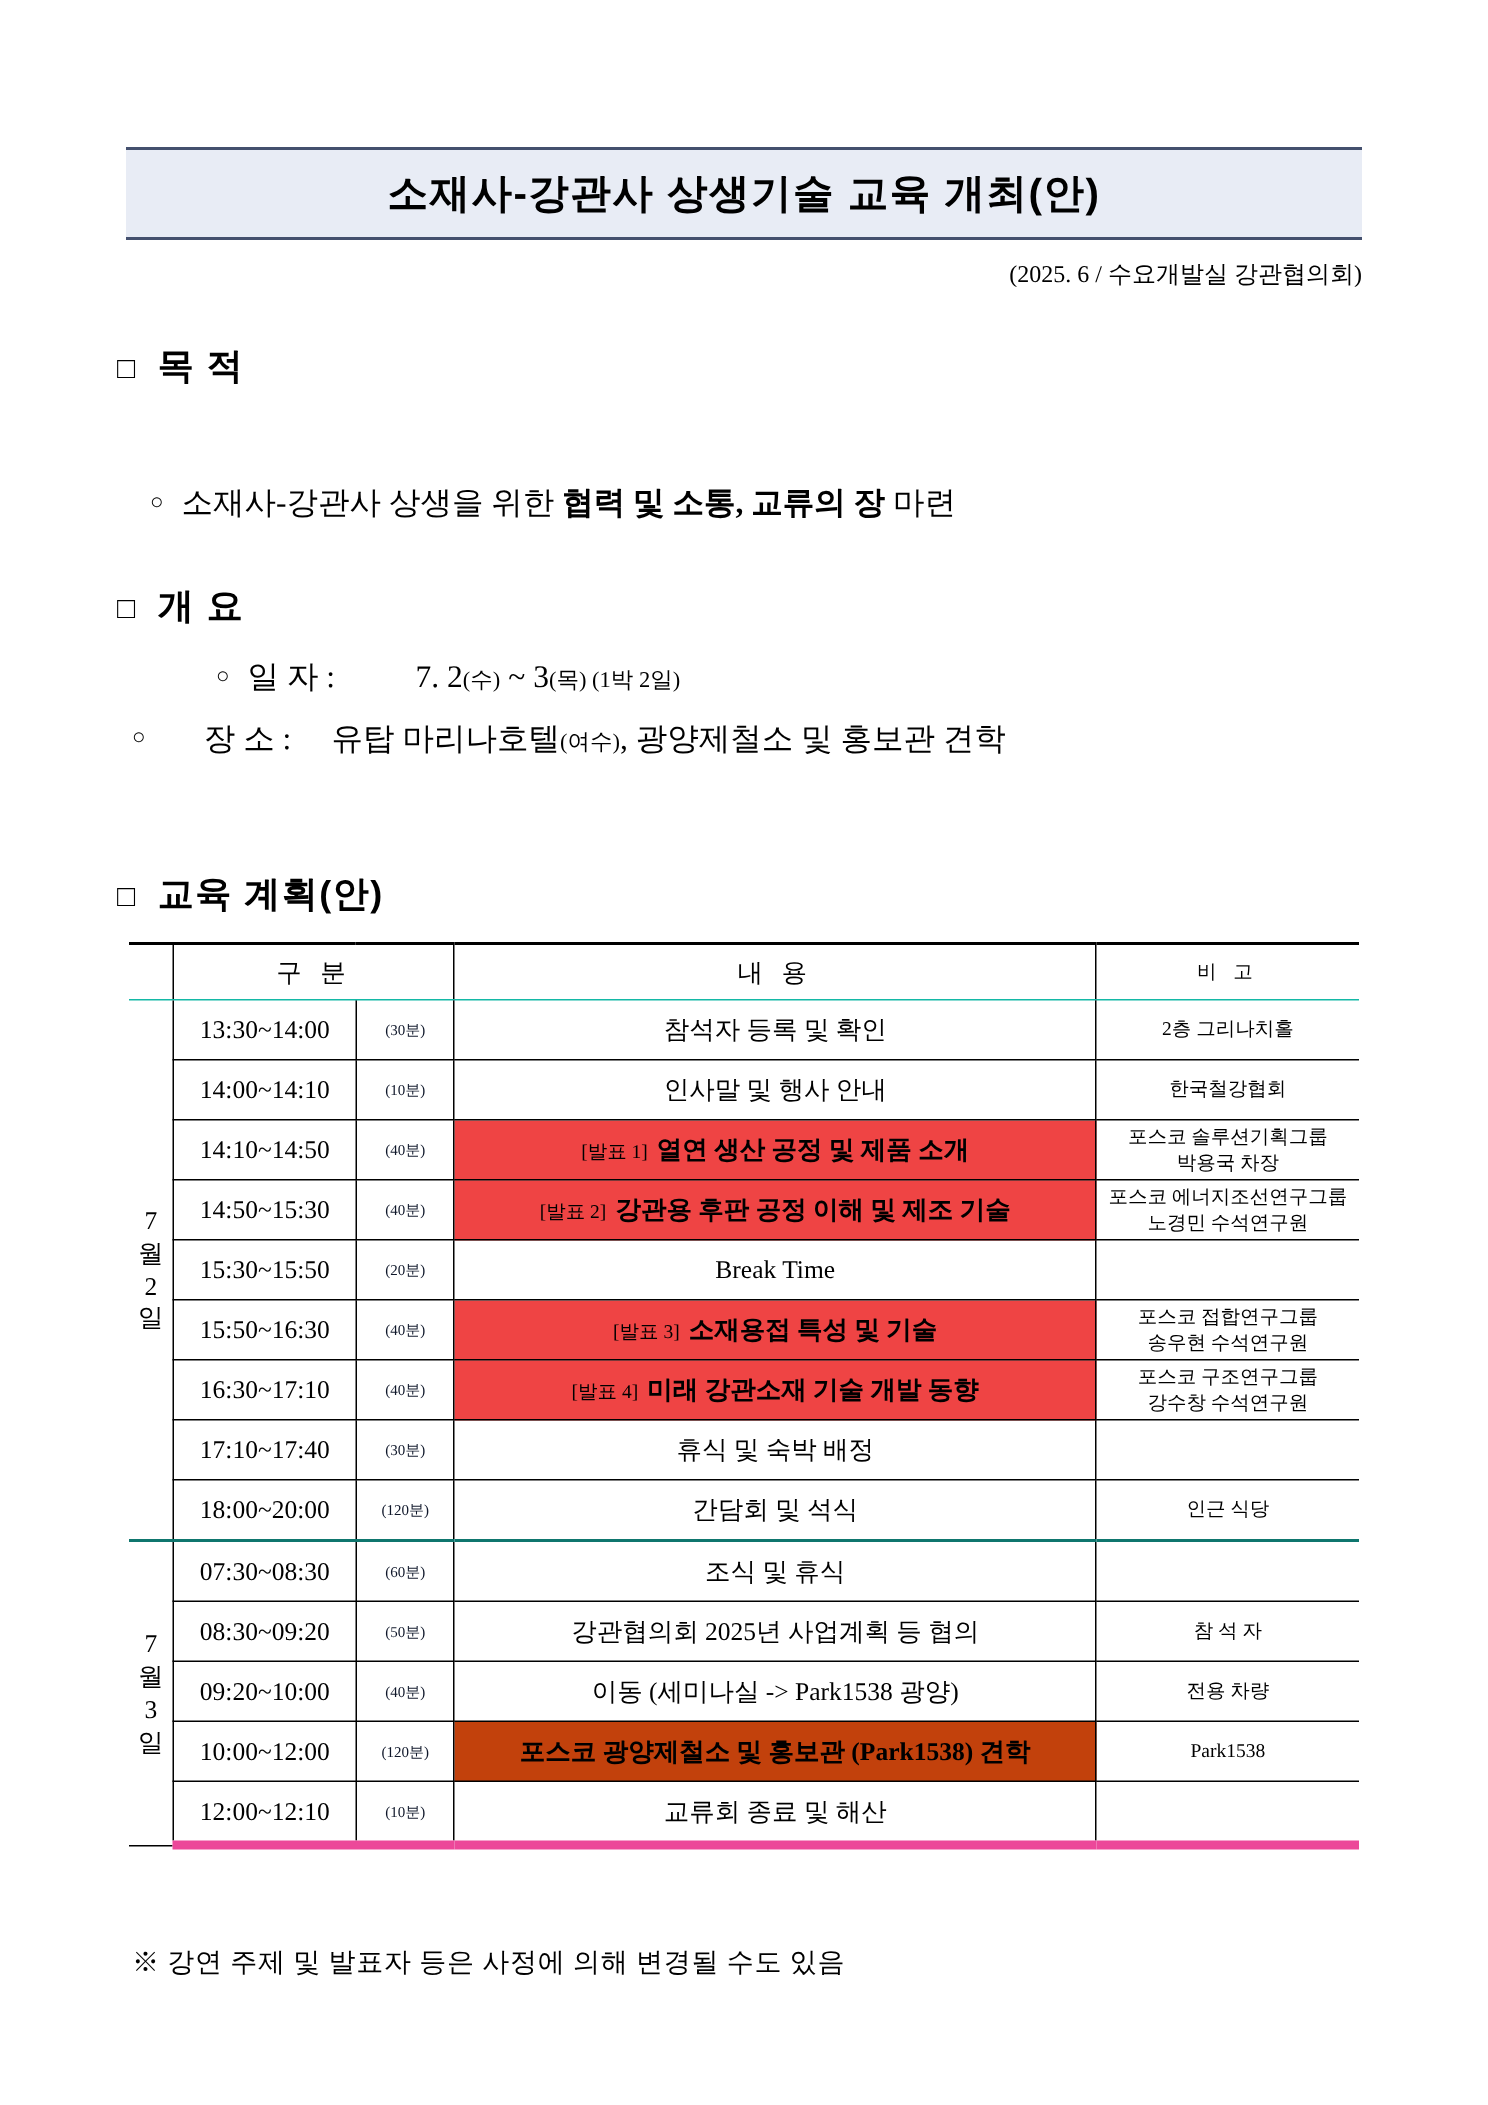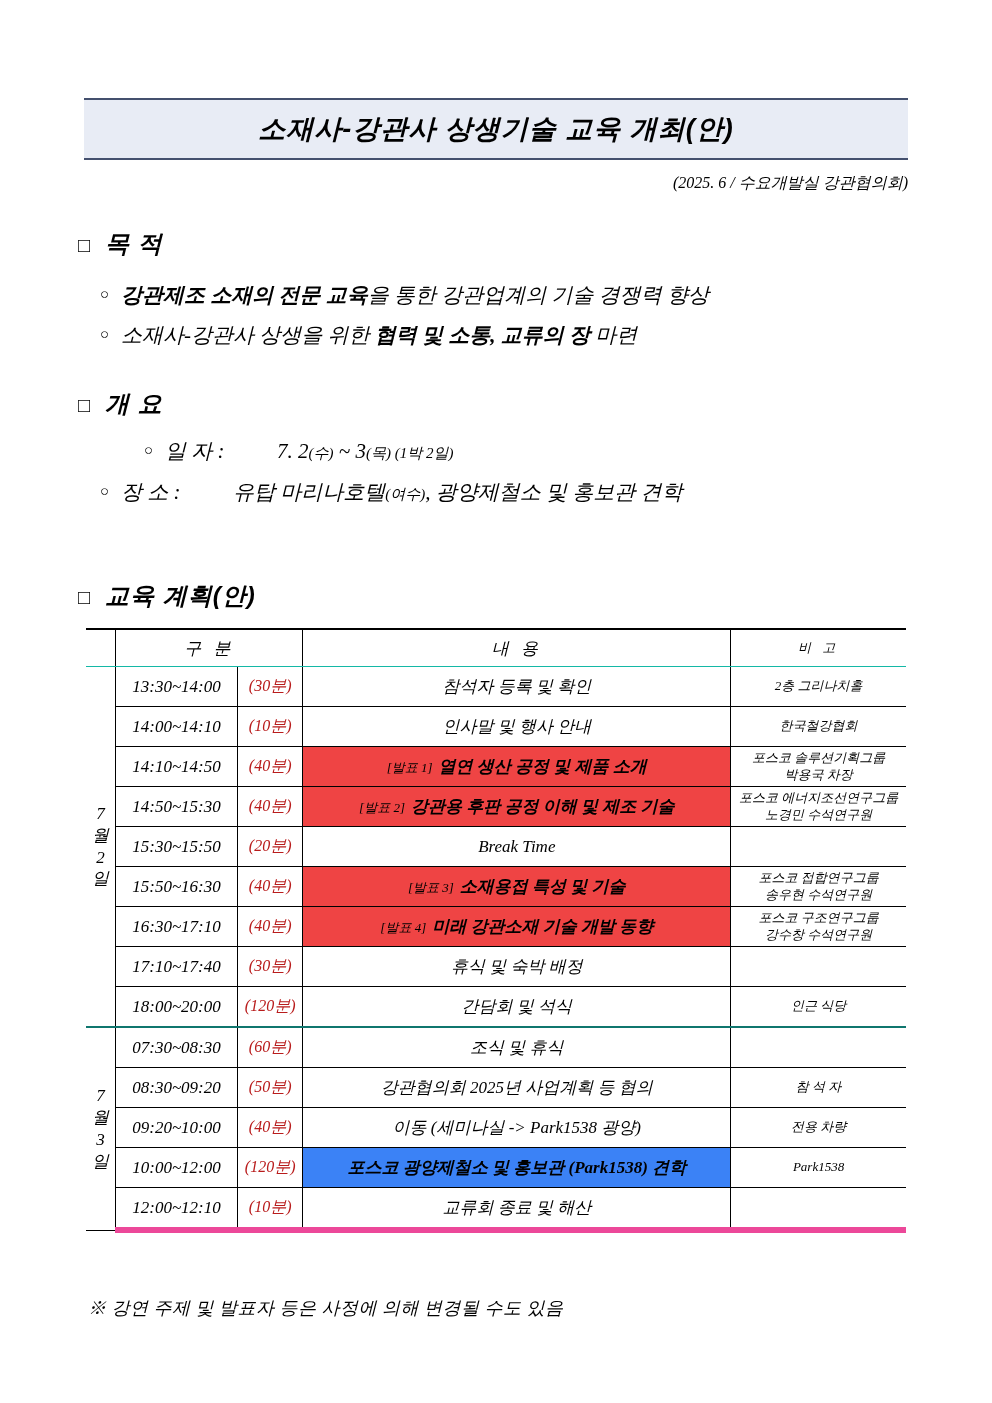--- a/index.html
+++ b/index.html
@@ -14,21 +14,20 @@
     color: #000000;
     position: relative;
     overflow: hidden;
   }
   .page {
     position: absolute;
     left: 0; top: 0;
     width: 992px;
     height: 1152px;
     padding: 0;
-    font-style: italic;
   }
 
   
   .title-box {
     position: absolute;
     left: 84px;
     top: 98px;
     width: 824px;
     height: 58px;
     background: #e8ecf5;
@@ -76,21 +75,21 @@
     font-family: "Liberation Serif", serif;
   }
   .bullet-line .ring {
     font-size: 15px;
     margin-right: 12px;
     vertical-align: 3px;
   }
   .b1 { left: 100px; top: 281px; }
   .b2 { left: 100px; top: 321px; }
   .b3 { left: 100px; top: 437px; margin-left: 44px; }
-  .b4 { left: 100px; top: 478px; }
+  .b4 { left: 88px; top: 478px; text-align: center; }
   .b5 { left: 100px; top: 518px; }
 
   .bold { font-weight: bold; }
   .small { font-size: 15px; }
   .lbl-w { display: inline-block; width: 112px; }
 
   
   .tbl-wrap {
     position: absolute;
     left: 86px;
@@ -114,21 +113,21 @@
   thead th {
     height: 36px;
     font-size: 17px;
     letter-spacing: 4px;
     border-top: 2px solid #000;
     border-bottom: 1px solid #14b8a6;
   }
   thead th.no-side { border-left: none; border-right: none; }
   .col-day { width: 28px; }
   .col-time { width: 116px; }
-  .col-dur { width: 62px; font-size: 16px; color: #b91c1c; }
+  .col-dur { width: 62px; font-size: 10px; color: #0f172a; }
   .col-content { width: 390px; }
   .col-note { width: 168px; font-size: 13px; line-height: 1.25; }
 
   td.day {
     font-size: 17px;
     line-height: 1.28;
     border-left: none;
   }
   thead th:first-child { border-left: none; }
   tbody td:first-child { border-left: none; }
@@ -137,21 +136,21 @@
 
   tr.sep-top td { border-top: 2px solid #0f766e; }
   tbody tr:last-child td { border-bottom: 6px solid #ec4899; }
 
   .hl-green {
     background: #ef4444;
     font-weight: bold;
     font-size: 17px;
   }
   .hl-orange {
-    background: #3b82f6;
+    background: #c2410c;
     font-weight: bold;
     font-size: 17px;
   }
   .tag {
     font-size: 13px;
     font-weight: normal;
     margin-right: 6px;
   }
   .cell-pad { padding: 0 10px; }
   .note-2l { font-size: 13px; line-height: 1.3; margin-top: 19px; }
@@ -170,23 +169,20 @@
 
 <div class="page">
 
   <div class="title-box">
     <span class="title-text">소재사-강관사 상생기술 교육 개최(안)</span>
   </div>
   <div class="subtitle">(2025. 6 / 수요개발실 강관협의회)</div>
 
   <div class="sec-head sec1">
     <span class="sq">□</span><span>목        적</span>
-  </div>
-  <div class="bullet-line b1">
-    <span class="ring">○</span><span class="bold">강관제조 소재의 전문 교육</span><span>을 통한 강관업계의 기술 경쟁력 향상</span>
   </div>
   <div class="bullet-line b2">
     <span class="ring">○</span><span>소재사-강관사 상생을 위한 </span><span class="bold">협력 및 소통, 교류의 장</span><span> 마련</span>
   </div>
 
   <div class="sec-head sec2">
     <span class="sq">□</span><span>개        요</span>
   </div>
 
   <div class="bullet-line b3">

